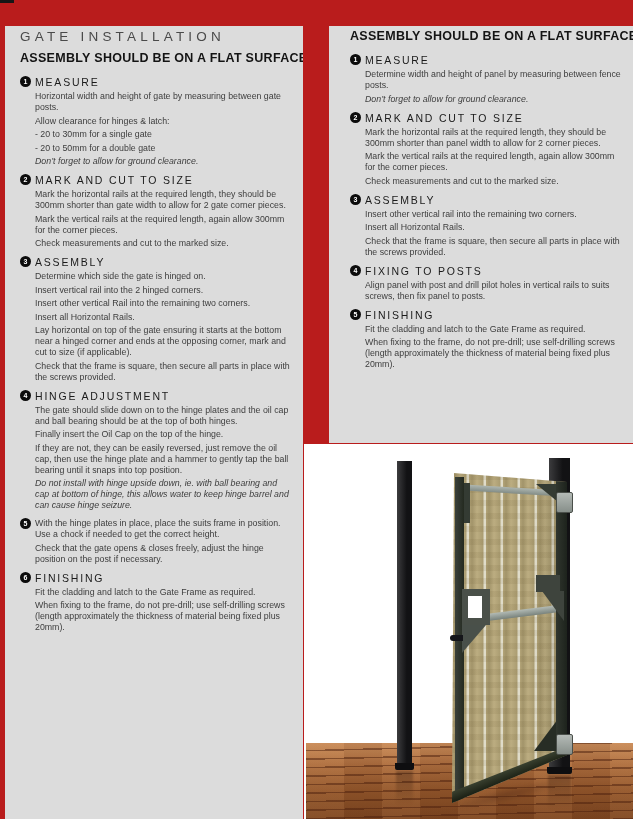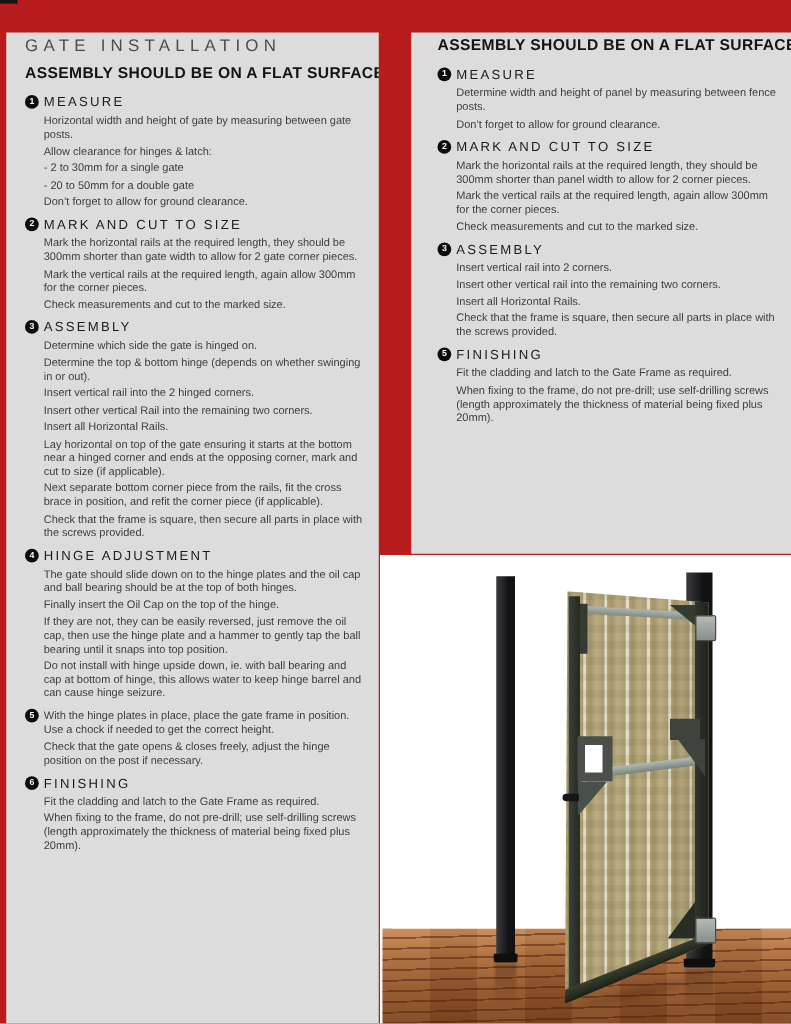--- a/index.html
+++ b/index.html
@@ -14,21 +14,21 @@
   .col-title{margin:0 0 7px 0;font-size:13.5px;font-weight:400;letter-spacing:4.2px;
              color:#4a4a4a;white-space:nowrap;}
   .col-subtitle{margin:0 0 11px 0;font-size:12.5px;font-weight:700;letter-spacing:.3px;
                 color:#141414;white-space:nowrap;}
   .step{position:relative;padding-left:15px;margin-bottom:7px;}
   .badge{position:absolute;left:0;top:0;width:11px;height:11px;border-radius:50%;
          background:#0c0c0c;color:#ffffff;font-size:7px;font-weight:700;
          display:flex;align-items:center;justify-content:center;}
   .step h3{margin:0 0 3px 0;font-size:10.5px;font-weight:400;letter-spacing:1.8px;color:#1a1a1a;}
   .step p{margin:0 0 2.5px 0;font-size:8.8px;line-height:11px;color:#3d3d3d;}
-  .step p.italic{}
+  .step p.italic{font-style:italic;}
 
   
   .photo{position:absolute;left:304px;top:444px;width:329px;height:375px;background:#ffffff;overflow:hidden;}
   .floor{position:absolute;left:2px;right:0;top:299px;bottom:0;
     background:
       repeating-linear-gradient(178.5deg, rgba(0,0,0,0) 0 7px, rgba(74,30,12,.50) 7px 8.5px),
       repeating-linear-gradient(90deg, rgba(255,214,160,.07) 0 38px, rgba(0,0,0,.05) 38px 76px),
       linear-gradient(180deg,#c88a58 0%,#ad6d3e 28%,#92552a 62%,#7d4520 100%);}
   .post{position:absolute;background:linear-gradient(90deg,#3c3c3e,#121214 65%);}
   .post.leftpost{left:93px;top:17px;width:15px;height:307px;}
@@ -91,54 +91,52 @@
 
   <section class="panel left">
     <h1 class="col-title">GATE INSTALLATION</h1>
     <h2 class="col-subtitle">ASSEMBLY SHOULD BE ON A FLAT SURFACE</h2>
     <div class="steps">
         <div class="step">
           <span class="badge">1</span>
           <h3>MEASURE</h3>
           <p>Horizontal width and height of gate by measuring between gate posts.</p>
           <p>Allow clearance for hinges &amp; latch:</p>
-          <p>- 2 to 30mm for a single gate</p>
+          <p>- 20 to 30mm for a single gate</p>
           <p>- 20 to 50mm for a double gate</p>
           <p class="italic">Don’t forget to allow for ground clearance.</p>
         </div>
         <div class="step">
           <span class="badge">2</span>
           <h3>MARK AND CUT TO SIZE</h3>
           <p>Mark the horizontal rails at the required length, they should be 300mm shorter than gate width to allow for 2 gate corner pieces.</p>
           <p>Mark the vertical rails at the required length, again allow 300mm for the corner pieces.</p>
           <p>Check measurements and cut to the marked size.</p>
         </div>
         <div class="step">
           <span class="badge">3</span>
           <h3>ASSEMBLY</h3>
           <p>Determine which side the gate is hinged on.</p>
-          <p>Determine the top &amp; bottom hinge (depends on whether swinging in or out).</p>
           <p>Insert vertical rail into the 2 hinged corners.</p>
           <p>Insert other vertical Rail into the remaining two corners.</p>
           <p>Insert all Horizontal Rails.</p>
           <p>Lay horizontal on top of the gate ensuring it starts at the bottom near a hinged corner and ends at the opposing corner, mark and cut to size (if applicable).</p>
-          <p>Next separate bottom corner piece from the rails, fit the cross brace in position, and refit the corner piece (if applicable).</p>
           <p>Check that the frame is square, then secure all parts in place with the screws provided.</p>
         </div>
         <div class="step">
           <span class="badge">4</span>
           <h3>HINGE ADJUSTMENT</h3>
           <p>The gate should slide down on to the hinge plates and the oil cap and ball bearing should be at the top of both hinges.</p>
           <p>Finally insert the Oil Cap on the top of the hinge.</p>
           <p>If they are not, they can be easily reversed, just remove the oil cap, then use the hinge plate and a hammer to gently tap the ball bearing until it snaps into top position.</p>
           <p class="italic">Do not install with hinge upside down, ie. with ball bearing and cap at bottom of hinge, this allows water to keep hinge barrel and can cause hinge seizure.</p>
         </div>
         <div class="step">
           <span class="badge">5</span>
-          <p>With the hinge plates in place, place the gate frame in position. Use a chock if needed to get the correct height.</p>
+          <p>With the hinge plates in place, place the suits frame in position. Use a chock if needed to get the correct height.</p>
           <p>Check that the gate opens &amp; closes freely, adjust the hinge position on the post if necessary.</p>
         </div>
         <div class="step">
           <span class="badge">6</span>
           <h3>FINISHING</h3>
           <p>Fit the cladding and latch to the Gate Frame as required.</p>
           <p>When fixing to the frame, do not pre-drill; use self-drilling screws (length approximately the thickness of material being fixed plus 20mm).</p>
         </div>
       </div>
   </section>
@@ -155,24 +153,28 @@
         <div class="step">
           <span class="badge">2</span>
           <h3>MARK AND CUT TO SIZE</h3>
           <p>Mark the horizontal rails at the required length, they should be 300mm shorter than panel width to allow for 2 corner pieces.</p>
           <p>Mark the vertical rails at the required length, again allow 300mm for the corner pieces.</p>
           <p>Check measurements and cut to the marked size.</p>
         </div>
         <div class="step">
           <span class="badge">3</span>
           <h3>ASSEMBLY</h3>
-          <p>Insert vertical rail into 2 corners.</p>
           <p>Insert other vertical rail into the remaining two corners.</p>
           <p>Insert all Horizontal Rails.</p>
           <p>Check that the frame is square, then secure all parts in place with the screws provided.</p>
+        </div>
+        <div class="step">
+          <span class="badge">4</span>
+          <h3>FIXING TO POSTS</h3>
+          <p>Align panel with post and drill pilot holes in vertical rails to suits screws, then fix panel to posts.</p>
         </div>
         <div class="step">
           <span class="badge">5</span>
           <h3>FINISHING</h3>
           <p>Fit the cladding and latch to the Gate Frame as required.</p>
           <p>When fixing to the frame, do not pre-drill; use self-drilling screws (length approximately the thickness of material being fixed plus 20mm).</p>
         </div>
       </div>
   </section>
 

